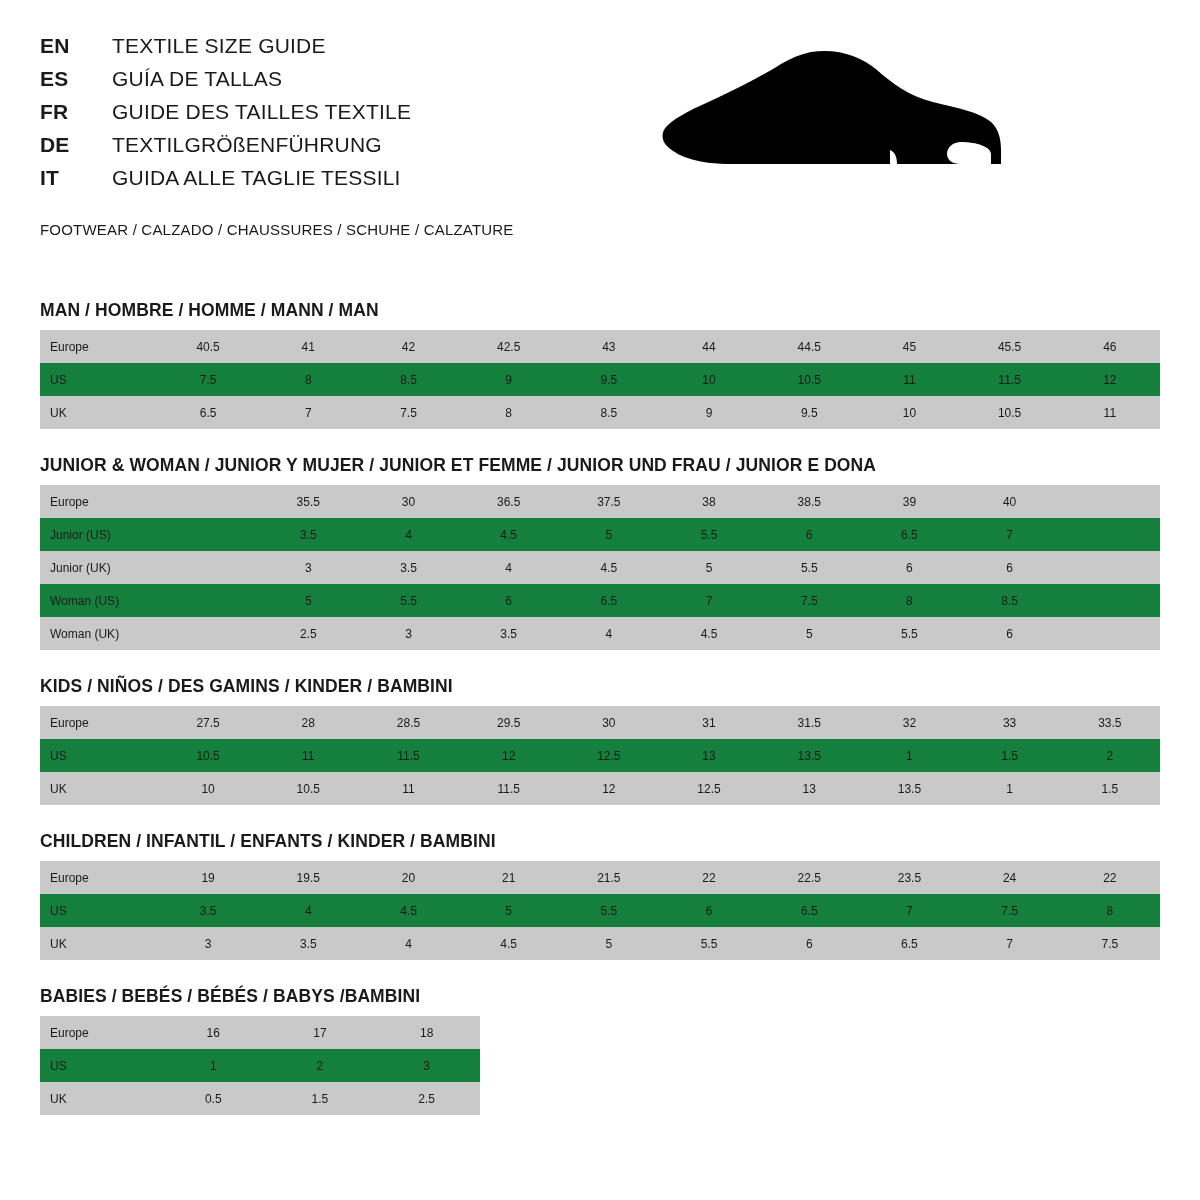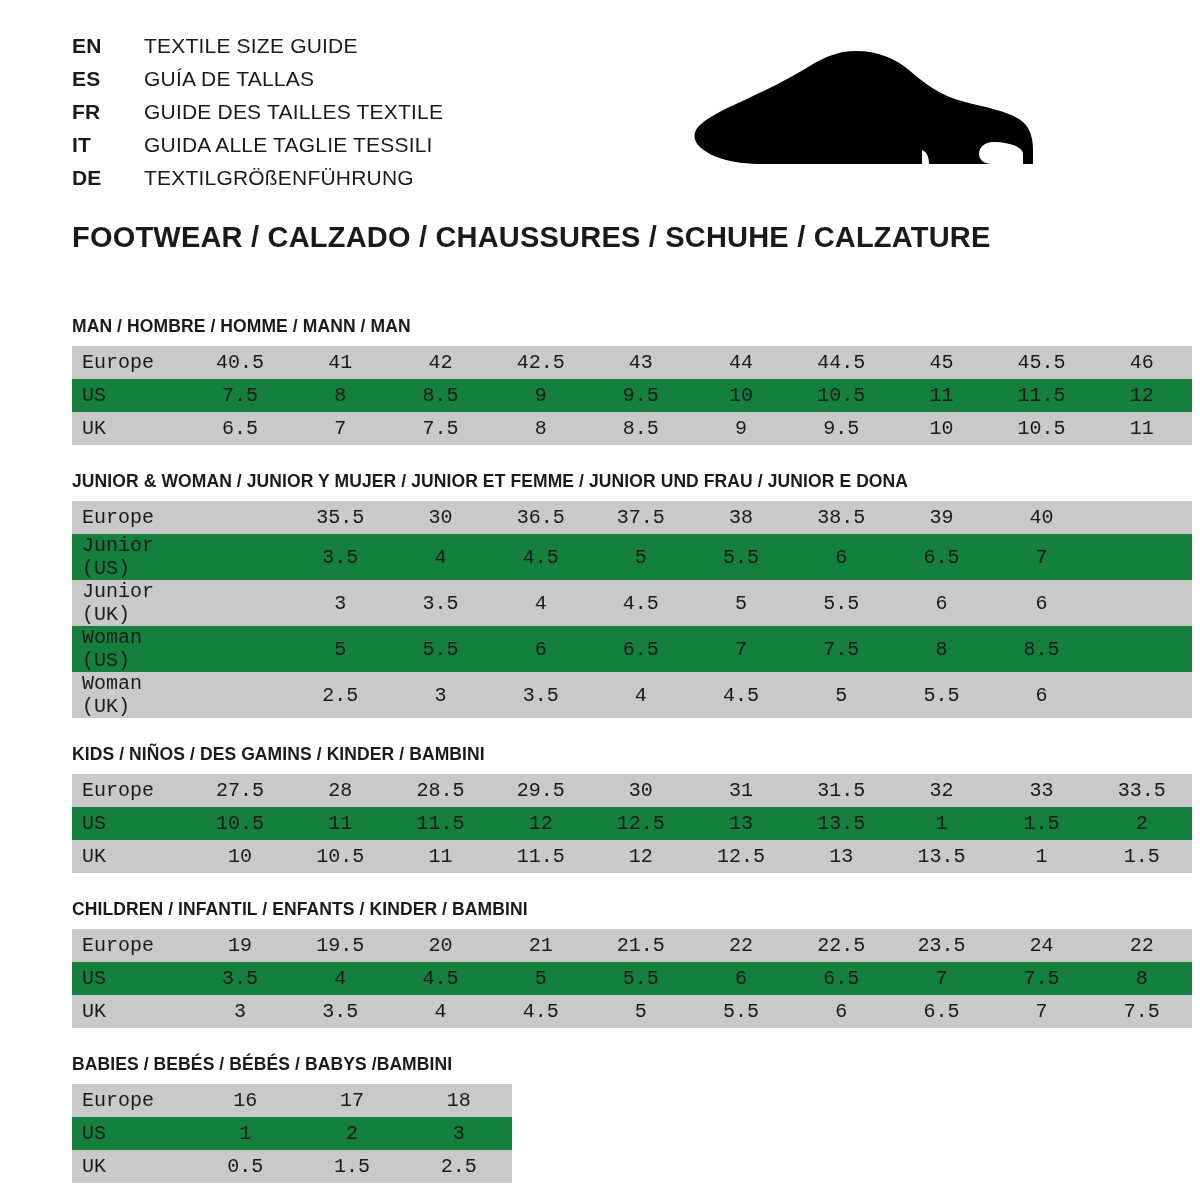--- a/index.html
+++ b/index.html
@@ -14,21 +14,20 @@
     color: #1a1a1a;
     position: relative;
     overflow: hidden;
   }
   .page {
     position: relative;
     width: 1096px;
     height: 1200px;
     box-sizing: border-box;
     padding: 34px 40px 12px 40px;
-    margin-left: 32px;
   }
 
   
   .header {
     display: flex;
     align-items: flex-start;
     justify-content: space-between;
   }
   .lang-block {
     display: block;
@@ -49,43 +48,42 @@
     font-weight: normal;
     letter-spacing: .2px;
   }
   .shoe-icon {
     margin-top: 12px;
     margin-right: 55px;
   }
 
   .footwear-title {
     margin-top: 22px;
-    font-size: 29px;
-    font-weight: bold;
+    font-size: 15px;
+    font-weight: normal;
     letter-spacing: .2px;
   }
 
   
   .sections {
     margin-top: 62px;
   }
   .section {
     margin-bottom: 22px;
   }
   .section-title {
     font-size: 17.5px;
     font-weight: bold;
     margin-bottom: 9px;
     letter-spacing: .1px;
   }
   table.size-table {
     border-collapse: collapse;
     table-layout: fixed;
-    font-size: 20px;
-    font-family: Liberation Mono, monospace;
+    font-size: 12px;
   }
   table.size-table td {
     height: 33px;
     padding: 0;
     text-align: center;
     vertical-align: middle;
     background: #f1f1f1;
   }
   table.size-table tr.shade-dark td {
     background: #c9c9c9;
@@ -122,26 +120,26 @@
       </div>
       <div class="lang-row">
         <span class="lang-code">ES</span>
         <span class="lang-text">GUÍA DE TALLAS</span>
       </div>
       <div class="lang-row">
         <span class="lang-code">FR</span>
         <span class="lang-text">GUIDE DES TAILLES TEXTILE</span>
       </div>
       <div class="lang-row">
+        <span class="lang-code">DE</span>
+        <span class="lang-text">TEXTILGRÖßENFÜHRUNG</span>
+      </div>
+      <div class="lang-row">
         <span class="lang-code">IT</span>
         <span class="lang-text">GUIDA ALLE TAGLIE TESSILI</span>
-      </div>
-      <div class="lang-row">
-        <span class="lang-code">DE</span>
-        <span class="lang-text">TEXTILGRÖßENFÜHRUNG</span>
       </div>
     </div>
 
     <div class="shoe-icon">
       <svg width="340" height="135" viewBox="0 0 340 135" xmlns="http://www.w3.org/2000/svg">
         <path fill="#000000" d="M150 6 C176 2 200 10 216 24 C232 38 248 50 272 56 C296 62 318 66 330 76 C338 83 340 94 340 104 L340 118 L236 118 C236 111 234 106 229 104 L229 118 L70 118 C40 118 18 112 6 100 C0 94 0 86 6 80 C16 70 34 62 56 52 C80 41 104 28 120 18 C130 12 140 8 150 6 Z M300 96 C292 96 286 101 286 108 C286 113 290 118 300 118 L330 118 L330 108 C330 101 316 96 300 96 Z"></path>
       </svg>
     </div>
   </div>
 

